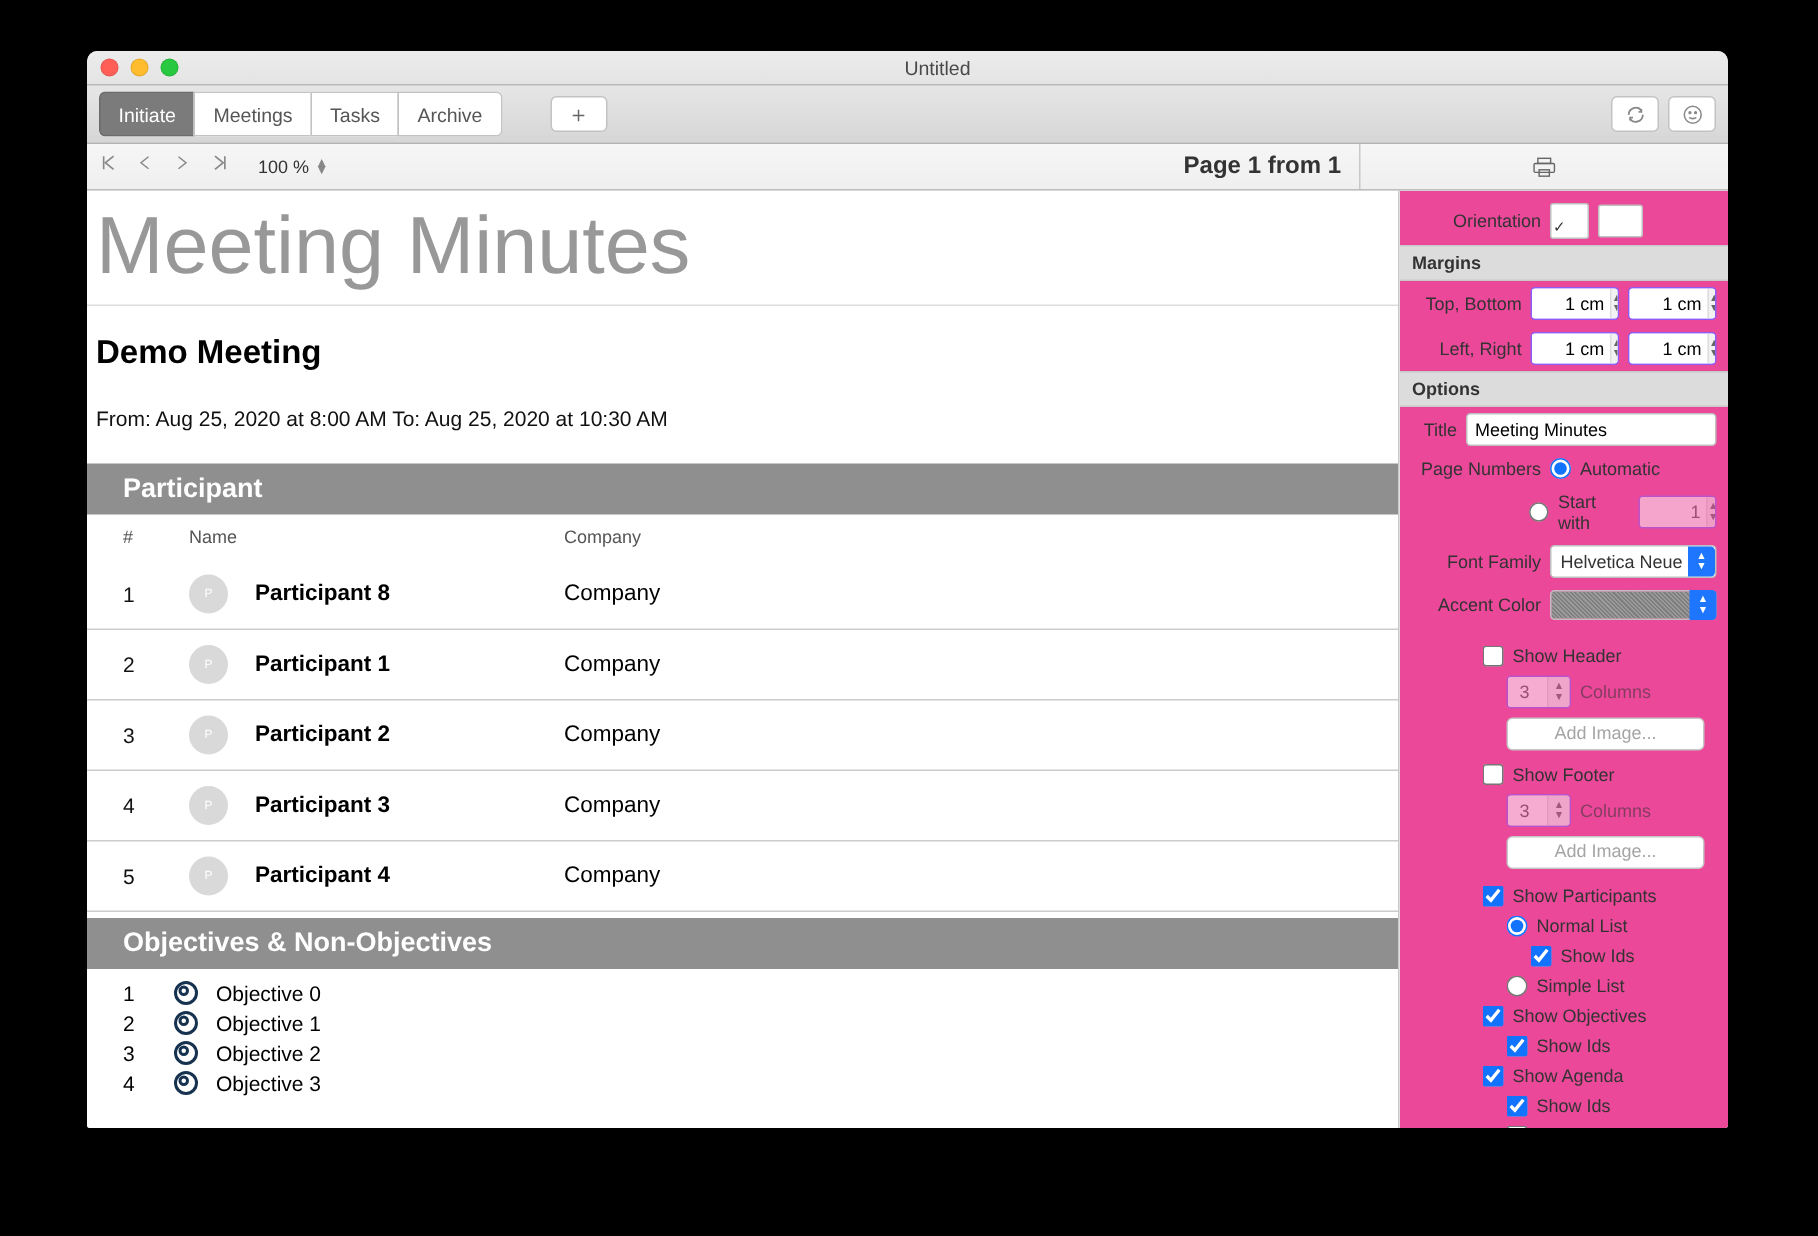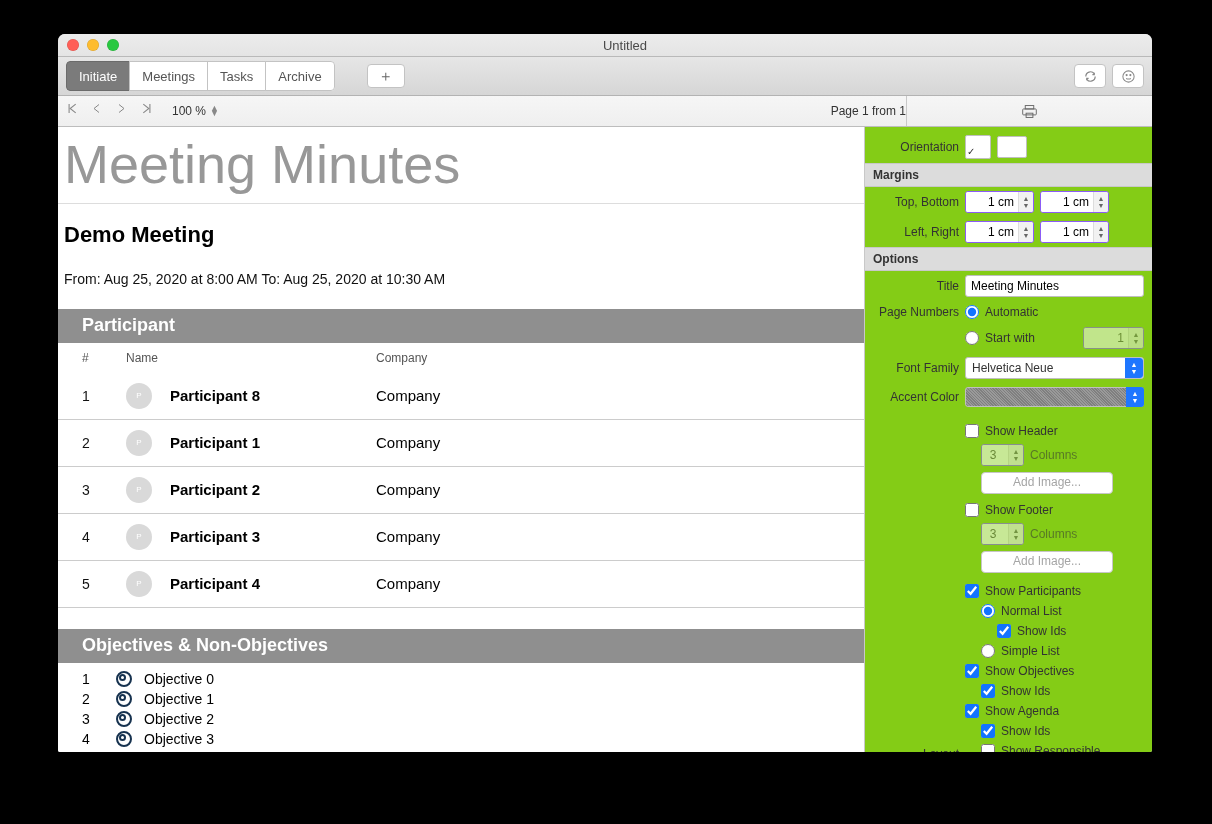--- a/index.html
+++ b/index.html
@@ -140,22 +140,24 @@
     margin-left: 20px;
     color: #333;
     font-size: 12px;
     display:flex; align-items:center; gap:4px;
   }
   .zoom .step {
     font-size: 9px; color:#888; display:flex; flex-direction:column; line-height:5px;
   }
   .pageinfo {
     margin-left: auto;
+    margin-right: 12px;
     color:#333;
-    font-size: 12px;
+    font-size: 16px;
+    font-weight: bold;
   }
   .print-btn {
     width:245px; text-align:center; color:#555;
     border-left:1px solid #c8c8c8;
     height:100%; display:flex; align-items:center; justify-content:center;
   }
 
   
   .main {
     flex:1; display:flex; overflow:hidden;
@@ -241,22 +243,22 @@
   }
   .target-icon::after{
     content:""; position:absolute;
     left:3px; top:3px; width:7px; height:7px;
     border: 2px solid #16324f; border-radius:50%;
     box-sizing:border-box;
   }
 
   
   .inspector {
-    width: 287px;
-    background: #84cc16;
+    width: 219px;
+    background: #ec4899;
     overflow: auto;
     font-size: 12px;
     color: #333;
   }
   .insp-section-h {
     background: #dcdcdc;
     font-weight: 600;
     padding: 4px 8px;
     border-top: 1px solid #c8c8c8;
     border-bottom: 1px solid #c8c8c8;
@@ -495,21 +497,21 @@
               <div class="prow">
                 <div class="col-num">5</div>
                 <div class="col-name" style="display:flex;align-items:center;">
                   <div class="avatar">P</div>
                   <span class="pname">Participant 4</span>
                 </div>
                 <div class="col-comp pcomp">Company</div>
               </div>
             </div>
 
-          <div class="section-header" style="margin-top:21px;">Objectives &amp; Non-Objectives</div>
+          <div class="section-header" style="margin-top:4px;">Objectives &amp; Non-Objectives</div>
           <div id="objectives" style="padding-top:6px;">
               <div class="orow">
                 <div class="oidx">1</div>
                 <div class="oicon">
                   <span class="target-icon"></span>
                 </div>
                 <div>Objective 0</div>
               </div>
               <div class="orow">
                 <div class="oidx">2</div>

